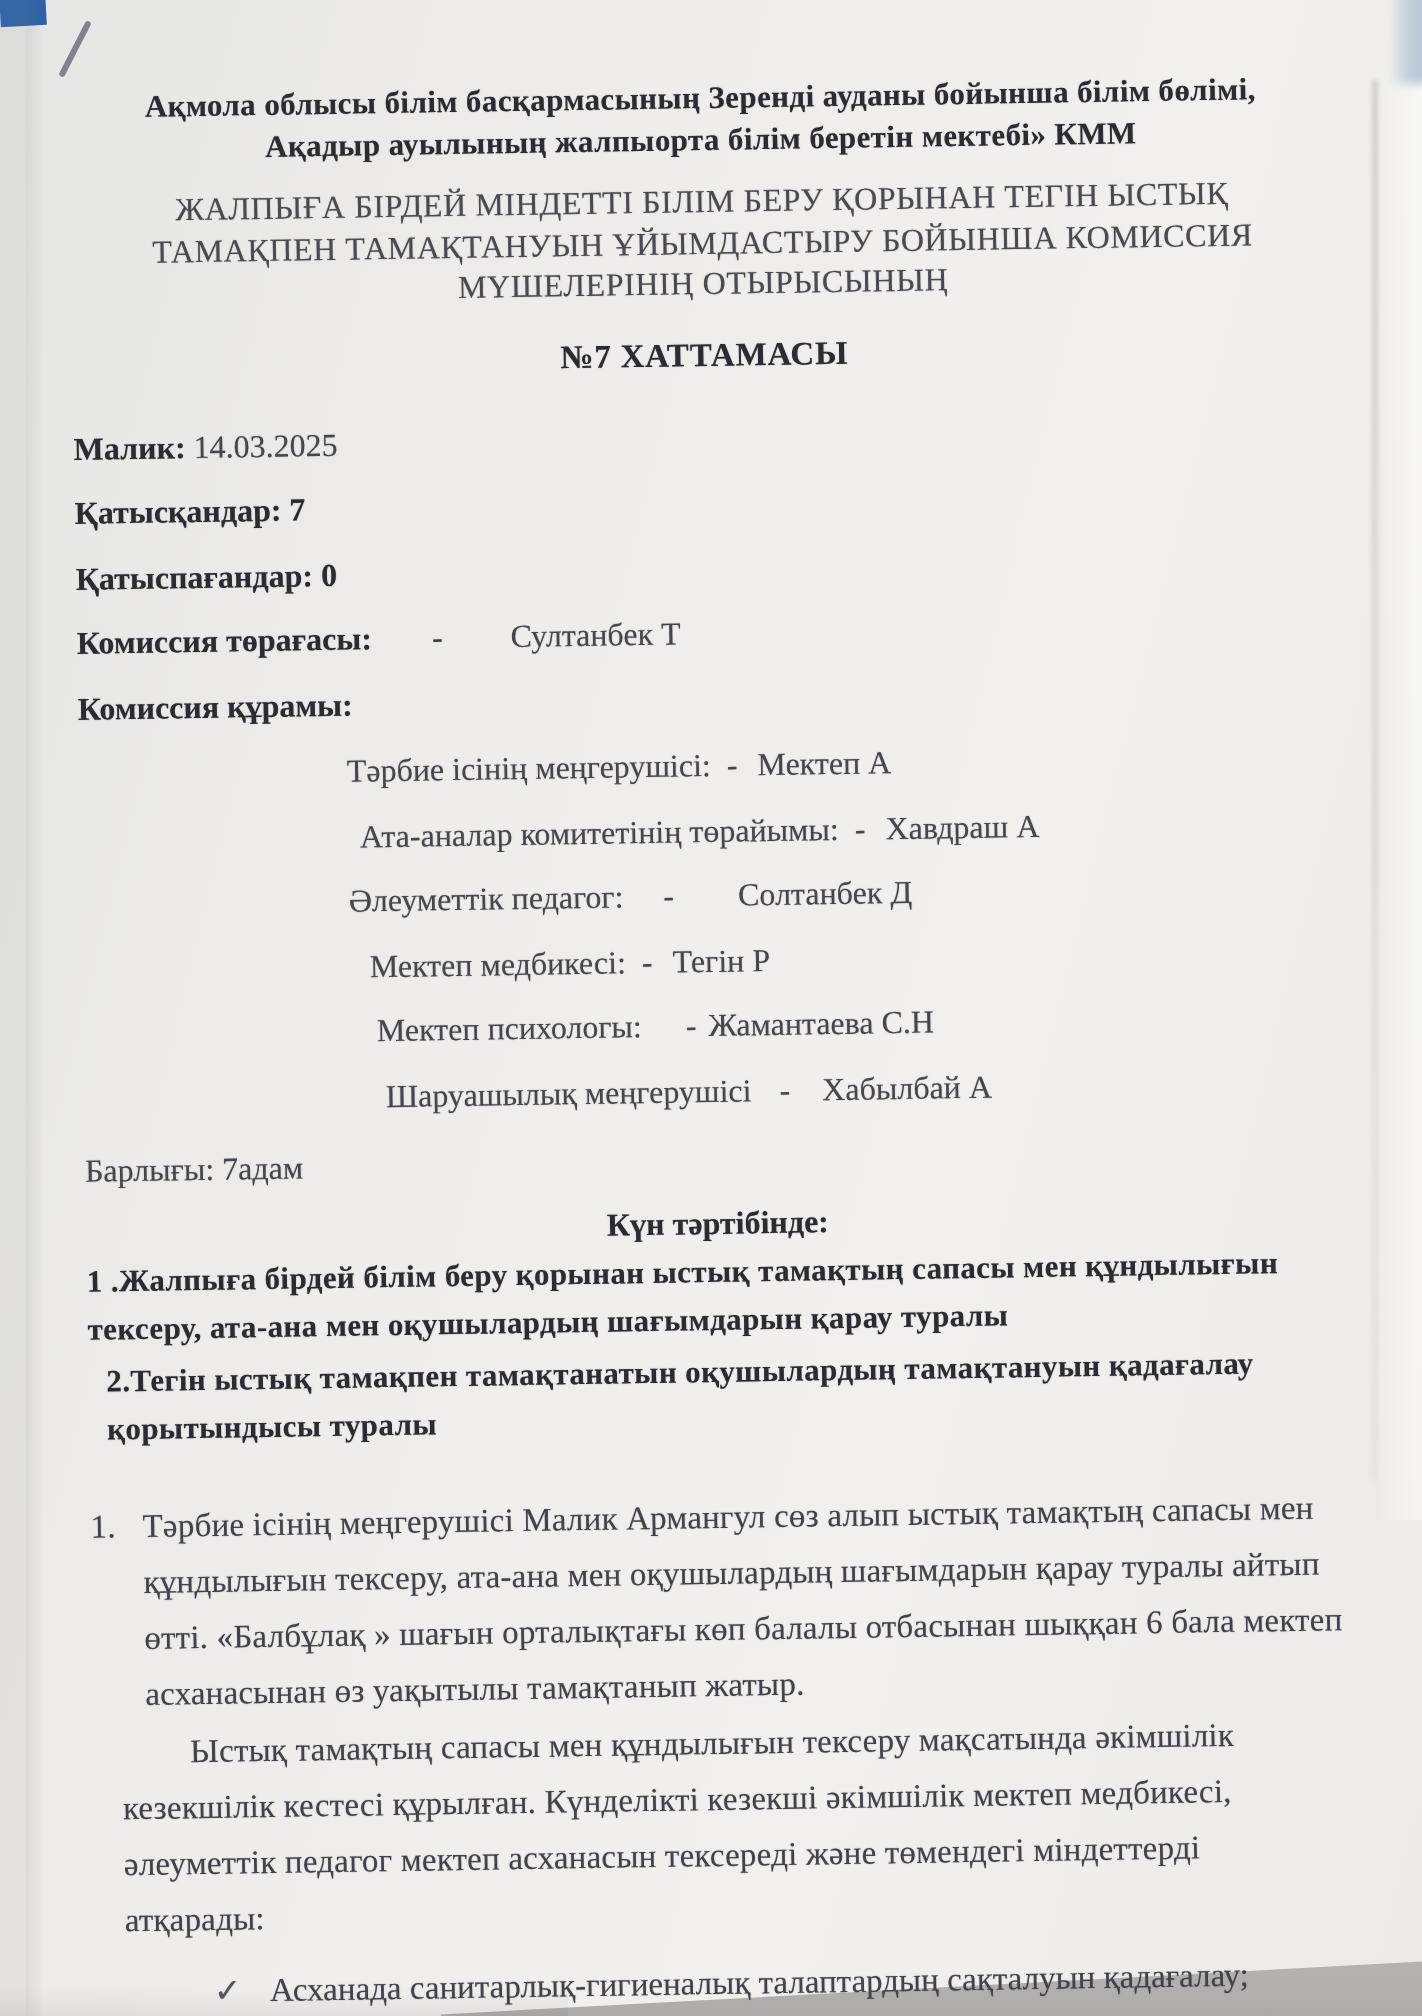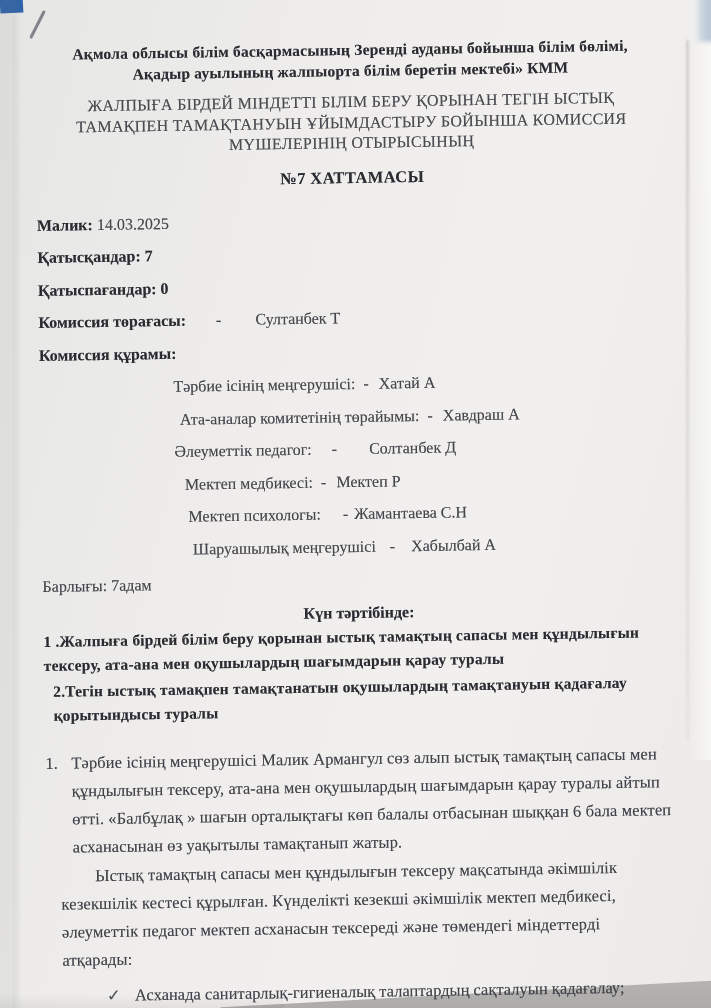--- a/index.html
+++ b/index.html
@@ -103,30 +103,30 @@
       <div class="meta-row">
         <span class="bold">Комиссия төрағасы:</span>
         <span class="chair-dash">-</span>
         <span class="chair-name">Султанбек Т</span>
       </div>
       <div class="meta-row bold">Комиссия құрамы:</div>
     </div>
 
     <div class="members">
       <div class="member-row">
-        <span>Тәрбие ісінің меңгерушісі:</span><span class="dash">-</span><span>Хатай А</span>
+        <span>Тәрбие ісінің меңгерушісі:</span><span class="dash">-</span><span>Мектеп А</span>
       </div>
       <div class="member-row">
         <span>Ата-аналар комитетінің төрайымы:</span><span class="dash">-</span><span>Хавдраш А</span>
       </div>
       <div class="member-row">
         <span>Әлеуметтік педагог:</span><span class="dash">-</span><span>Солтанбек Д</span>
       </div>
       <div class="member-row">
-        <span>Мектеп медбикесі:</span><span class="dash">-</span><span>Мектеп Р</span>
+        <span>Мектеп медбикесі:</span><span class="dash">-</span><span>Тегін Р</span>
       </div>
       <div class="member-row">
         <span>Мектеп психологы:</span><span class="dash">-</span><span>Жамантаева С.Н</span>
       </div>
       <div class="member-row">
         <span>Шаруашылық меңгерушісі</span><span class="dash">-</span><span>Хабылбай А</span>
       </div>
     </div>
 
     <div class="total-line">Барлығы: 7адам</div>

